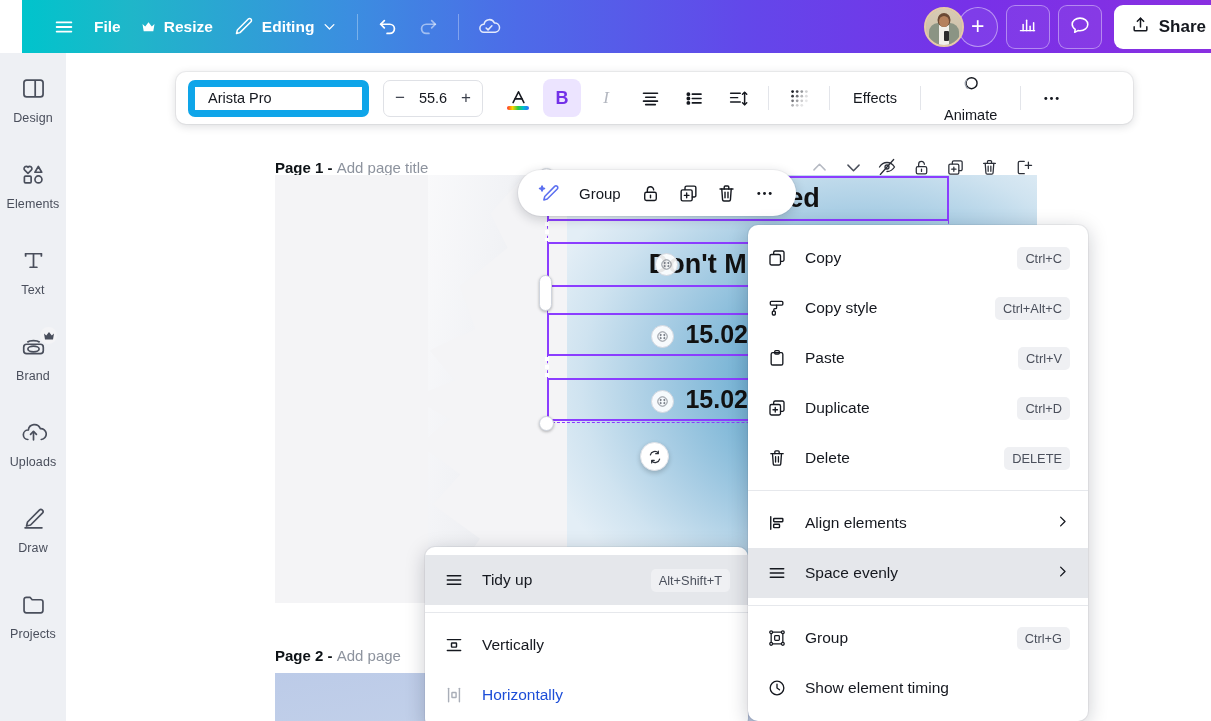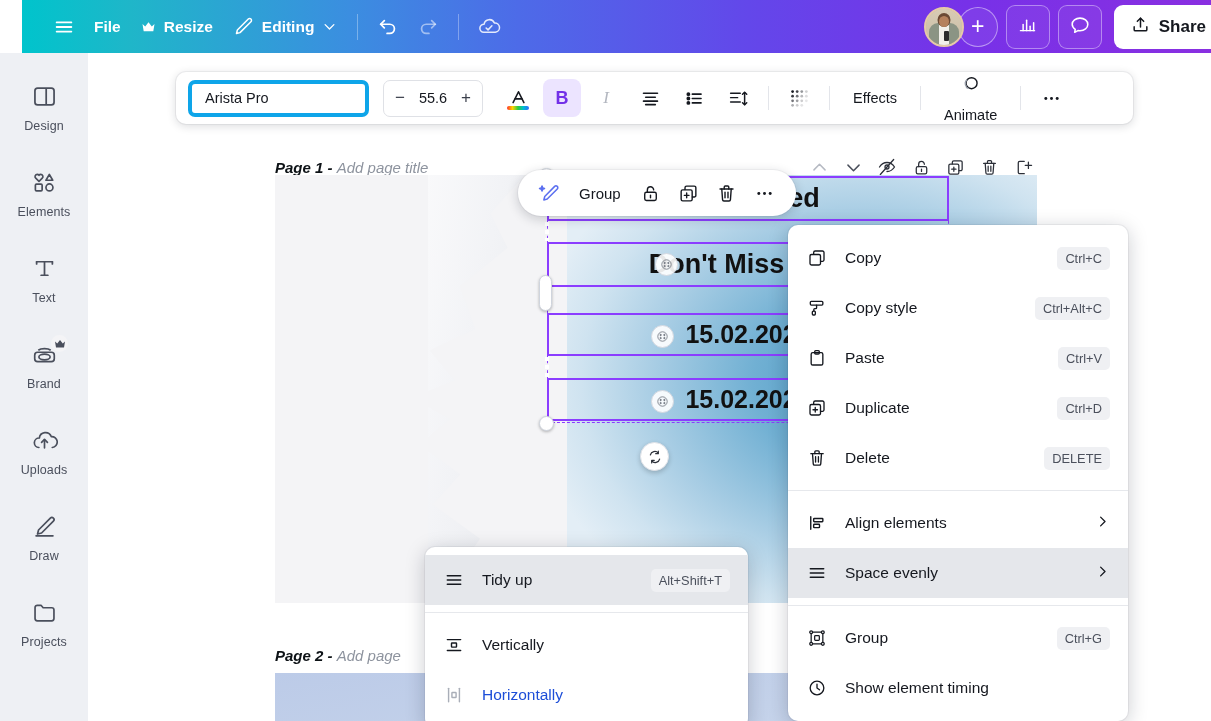--- a/index.html
+++ b/index.html
@@ -65,24 +65,24 @@
   .share-btn {
     display: flex; align-items: center; gap: 9px;
     background: #fff; color: #15181f;
     border-radius: 9px; padding: 10px 17px;
     font-size: 17px; font-weight: bold; cursor: pointer;
     margin-left: 12px;
   }
 
   
   .sidebar {
-    position: absolute; top: 53px; left: 0; width: 88px; height: 668px;
+    position: absolute; top: 53px; left: 0; width: 66px; height: 668px;
     background: #eef0f4; z-index: 40;
     display: flex; flex-direction: column; align-items: center;
-    padding-top: 24px; gap: 24px;
+    padding-top: 16px; gap: 24px;
   }
   .sb-item {
     width: 74px; display: flex; flex-direction: column; align-items: center;
     gap: 5px; cursor: pointer; border-radius: 9px; padding: 6px 0;
     position: relative;
   }
   .sb-label { font-size: 12.5px; color: #4a4f5c; letter-spacing: .1px; }
   .crown {
     position: absolute; top: 0px; right: 13px;
     width: 17px; height: 17px; border-radius: 50%; background: #f4f4f6;
@@ -91,21 +91,21 @@
 
   
   .canvas-area {
     position: absolute; top: 53px; left: 86px;
     width: 1125px; height: 668px; background: #fff; overflow: hidden;
   }
   .page-head {
     position: absolute; top: 97px; left: 189px; width: 765px;
     display: flex; align-items: center;
   }
-  .page-title { font-size: 15px; color: #0d1216; font-weight: bold; white-space: nowrap; font-style: italic; }
+  .page-title { font-size: 15px; color: #0d1216; font-weight: bold; white-space: nowrap; }
   .page-title .dim { color: #8d939e; font-weight: normal; }
   .ph-spacer { flex: 1; }
   .ph-btn {
     width: 34px; height: 34px; border-radius: 7px; cursor: pointer;
     display: flex; align-items: center; justify-content: center;
   }
 
   .page1 {
     position: absolute; top: 122px; left: 189px;
     width: 762px; height: 428px;
@@ -183,21 +183,21 @@
   
   .fontbar {
     position: absolute; top: 72px; left: 176px;
     width: 957px; height: 52px;
     background: #fff; border-radius: 10px;
     box-shadow: 0 2px 10px rgba(20,25,40,.16), 0 0 0 1px rgba(20,25,40,.05);
     display: flex; align-items: center; padding: 0 12px; gap: 6px;
     z-index: 55;
   }
   .font-name {
-    width: 181px; height: 37px; border: 4px solid #0ea5e9; border-radius: 7px;
+    width: 181px; height: 37px; border: 7px solid #0ea5e9; border-radius: 7px;
     display: flex; align-items: center; padding: 0 13px;
     font-size: 14.5px; color: #15181f; cursor: pointer;
   }
   .font-size {
     width: 100px; height: 37px; border: 1px solid #dfe1e6; border-radius: 7px;
     display: flex; align-items: center; justify-content: space-between;
     padding: 0 11px; font-size: 14.5px; color: #15181f; cursor: pointer; margin-left: 8px;
   }
   .fs-sign { font-size: 17px; color: #3a3f4b; user-select: none; }
   .fb-btn {
@@ -228,21 +228,21 @@
     width: 34px; height: 34px; border-radius: 8px; cursor: pointer;
     display: flex; align-items: center; justify-content: center;
   }
 
   
   .ctxmenu {
     position: absolute; background: #fff; border-radius: 10px;
     box-shadow: 0 4px 20px rgba(15,20,35,.22), 0 0 0 1px rgba(15,20,35,.05);
     padding: 8px 0; z-index: 70;
   }
-  .menu-main { top: 225px; left: 748px; width: 340px; margin-left: 40px; }
+  .menu-main { top: 225px; left: 748px; width: 340px; }
   .menu-sub  { top: 547px; left: 425px; width: 323px; }
   .mi {
     display: flex; align-items: center; height: 50px;
     padding: 0 18px; gap: 17px; cursor: pointer;
   }
   .mi.hl { background: #e5e7eb; }
   .mi.disabled { cursor: default; }
   .mi.disabled .mi-label { color: #1d4ed8; }
   .mi-ico { width: 22px; display: flex; align-items: center; justify-content: center; flex: none; }
   .mi-label { font-size: 15.5px; color: #15181f; flex: 1; white-space: nowrap; }

